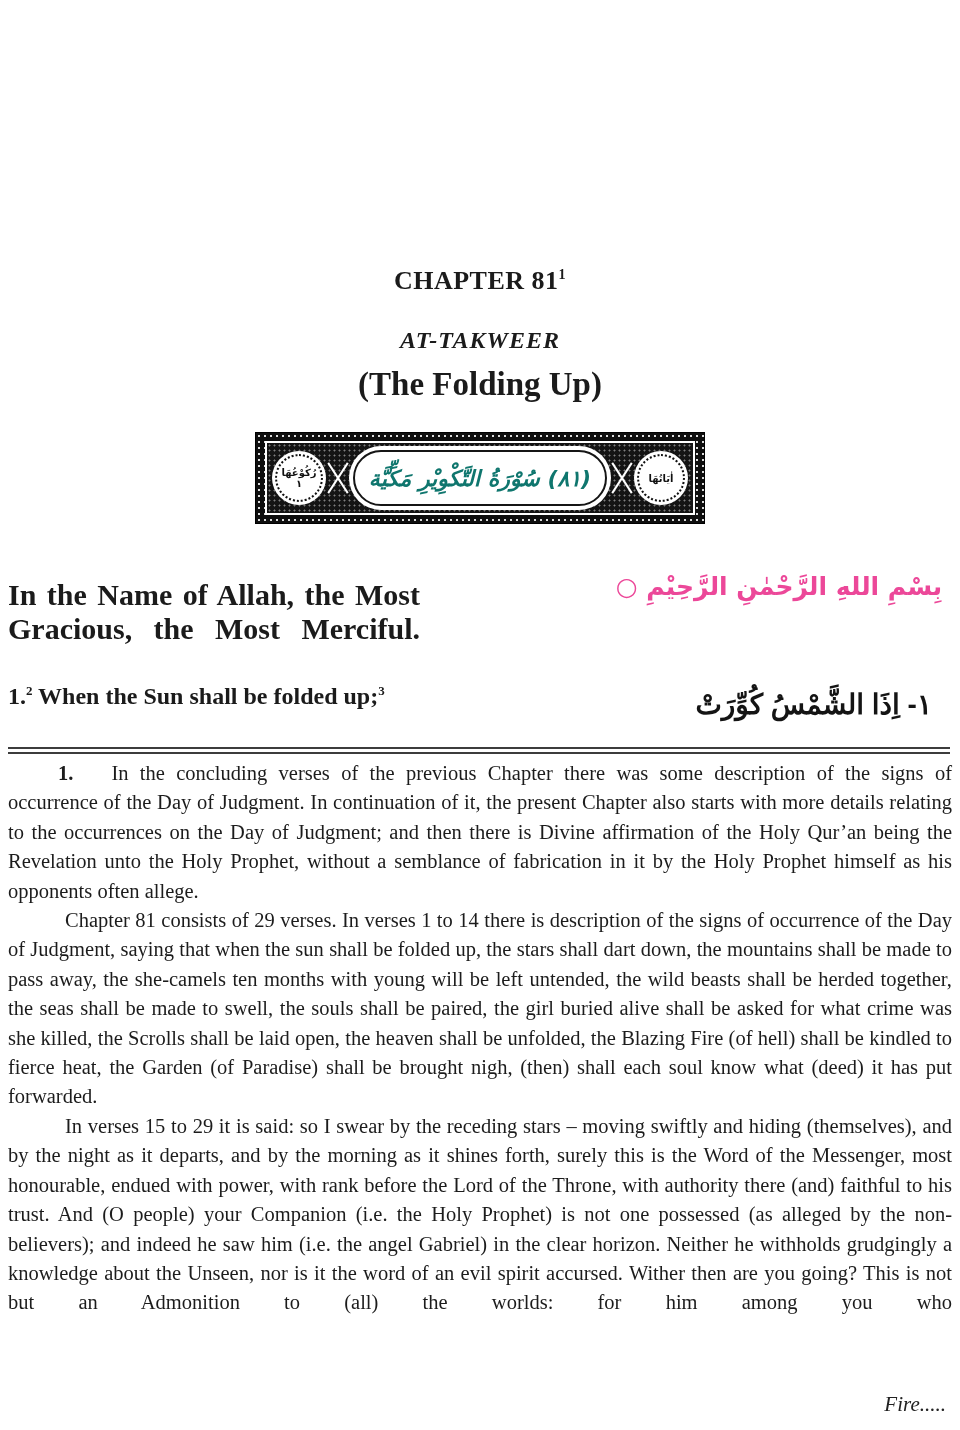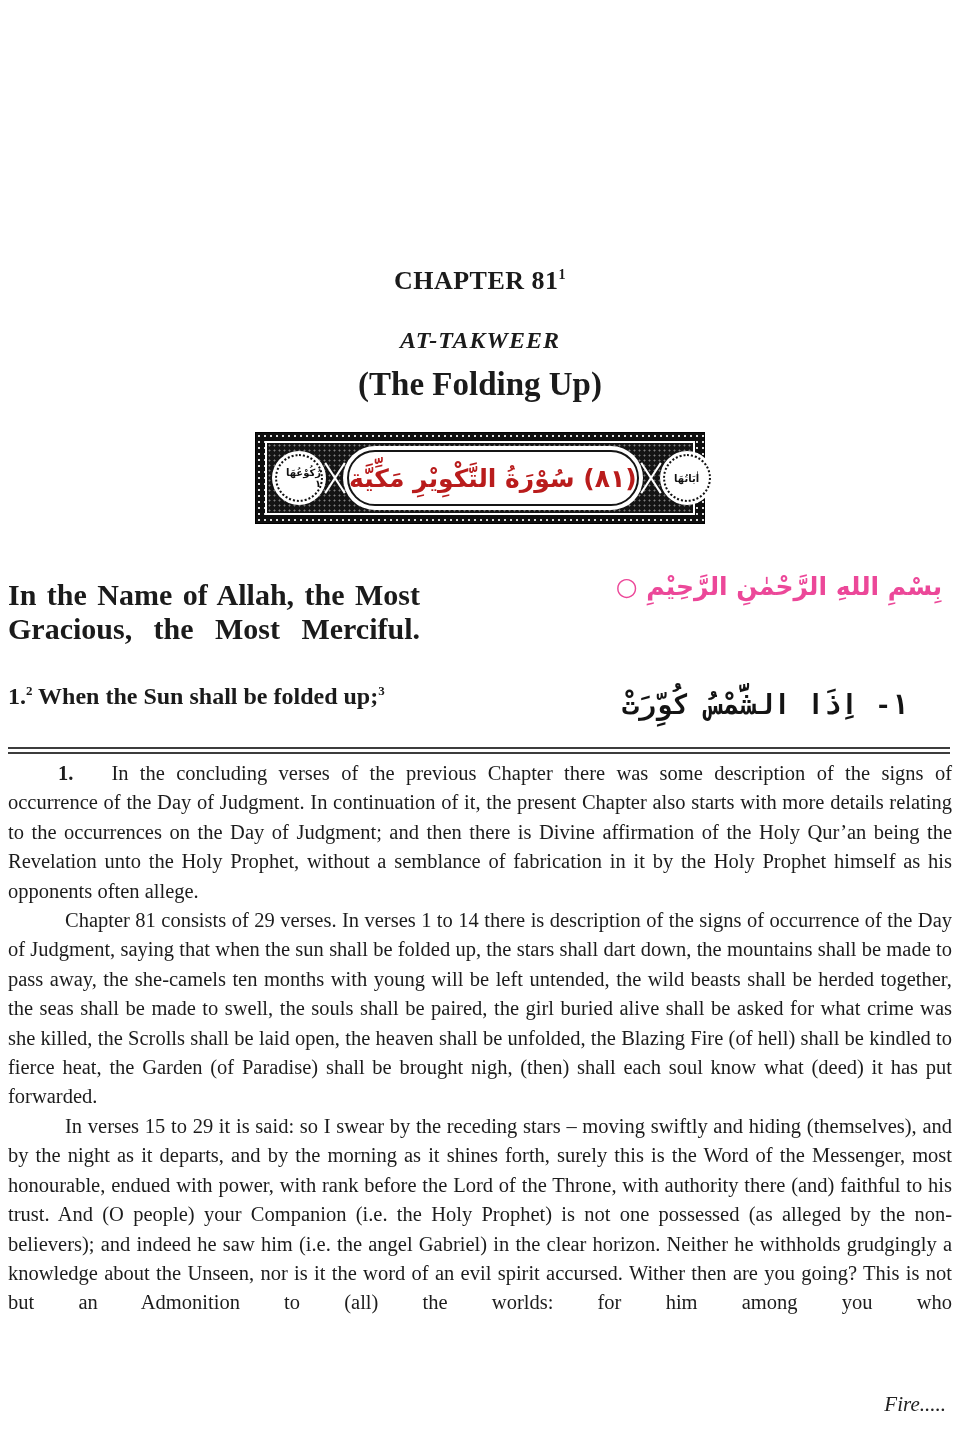--- a/index.html
+++ b/index.html
@@ -73,42 +73,43 @@
     border-radius: 50%;
     border: 2px dotted #111;
     box-shadow: 0 0 0 3px #fff;
     display: flex;
     align-items: center;
     justify-content: center;
     font-family: "DejaVu Sans", sans-serif;
     font-size: 10px;
     font-weight: bold;
     color: #111;
-    text-align: right;
+    text-align: center;
     direction: rtl;
     line-height: 1.1;
     flex: 0 0 auto;
   }
   .cartouche {
     box-sizing: border-box;
     min-width: 254px;
     height: 56px;
     background: #fff;
     border: 2px solid #151515;
     box-shadow: 0 0 0 4px #fff;
     border-radius: 28px;
     display: flex;
     align-items: center;
     justify-content: center;
     font-family: "DejaVu Sans", sans-serif;
-    font-size: 25px;
-    font-weight: bold;
-    color: #b91c1c;
+    font-size: 22px;
+    font-weight: bold;
+    color: #0f766e;
     direction: rtl;
     flex: 0 0 auto;
+    font-style: italic;
   }
   .xmark { position: relative; width: 24px; height: 46px; flex: 0 0 auto; }
   .xmark::before, .xmark::after {
     content: "";
     position: absolute;
     left: 50%;
     top: 50%;
     width: 36px;
     height: 2px;
     background: #fff;
@@ -153,22 +154,22 @@
     font-weight: bold;
     color: #ec4899;
     margin: 0;
   }
   .ar-verse {
     position: absolute;
     right: 28px;
     top: 688px;
     width: 310px;
     direction: rtl;
-    text-align: left;
-    font-family: Liberation Mono, monospace;
+    text-align: right;
+    font-family: Liberation Sans, sans-serif;
     font-size: 28px;
     font-weight: bold;
     color: #141414;
     margin: 0;
   }
 
   .rule-double {
     position: absolute;
     left: 8px;
     top: 747px;

